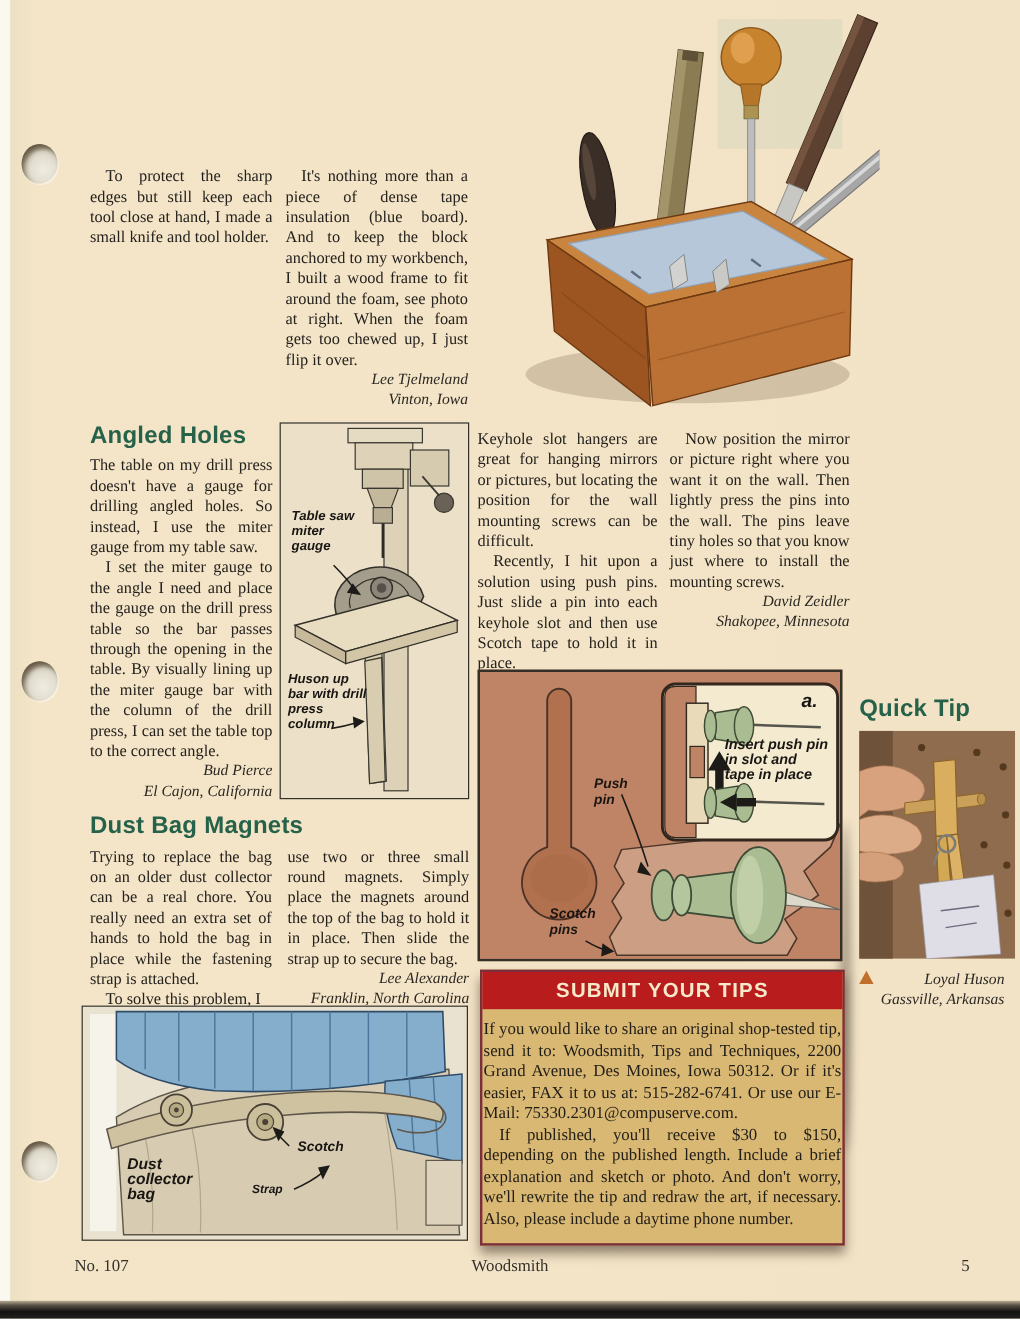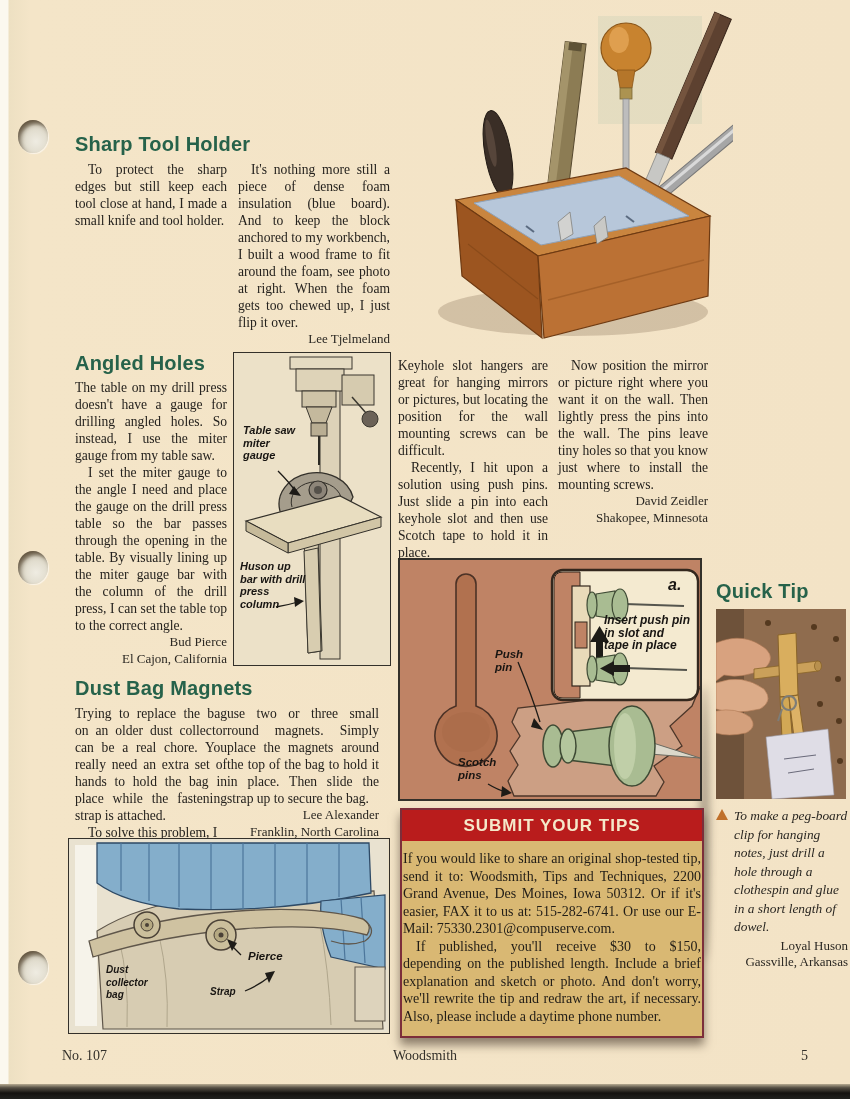--- a/index.html
+++ b/index.html
@@ -16,21 +16,21 @@
 
   
   .h-green { font-family:"Liberation Sans", sans-serif; font-weight:bold; font-size:20px;
              color:#26624a; letter-spacing:0.2px; }
 
   
   .cols { display:flex; margin-top:5px; }
   .col { font-size:13.6px; line-height:17px; color:#25221e; text-align:justify; }
   .col p { margin:0; }
   .col p.ind { text-indent:13px; }
-  .attr { text-align:right; font-size:13px; line-height:16.5px; color:#2a2722; }
+  .attr { font-style:italic; text-align:right; font-size:13px; line-height:16.5px; color:#2a2722; }
 
   
   .figure { position:absolute; border:1.6px solid #33302a; background:#ece1c8; }
 
   .fig-label { position:absolute; font-family:"Liberation Sans", sans-serif; font-style:italic;
                font-weight:600; font-size:11px; line-height:12.5px; color:#181512; }
 
   
   .abs { position:absolute; }
 
@@ -69,27 +69,26 @@
 <div id="page">
 
   <div class="hole" style="left:18px; top:120px;"></div>
   <div class="hole" style="left:18px; top:551px;"></div>
   <div class="hole" style="left:18px; top:951px;"></div>
 
   <div class="ghost" style="left:598px; top:16px; width:104px; height:108px;"></div>
   <div id="curl-shadow"></div>
 
   <div class="abs" style="left:75px; top:133px; width:316px;">
-    <div class="h-green">Sharp Tool Holder</div>
     <div class="cols" style="gap:11px;">
       <div class="col" style="width:152px;">
         <p class="ind">To protect the sharp edges but still keep each tool close at hand, I made a small knife and tool holder.</p>
       </div>
       <div class="col" style="width:152px;">
-        <p class="ind">It's nothing more still a piece of dense foam insulation (blue board). And to keep the block anchored to my workbench, I built a wood frame to fit around the foam, see photo at right. When the foam gets too chewed up, I just flip it over.</p>
+        <p class="ind">It's nothing more than a piece of dense tape insulation (blue board). And to keep the block anchored to my workbench, I built a wood frame to fit around the foam, see photo at right. When the foam gets too chewed up, I just flip it over.</p>
         <div class="attr">
           <span>Lee Tjelmeland</span><br>
           <span>Vinton, Iowa</span>
         </div>
       </div>
     </div>
   </div>
 
   <div class="abs" style="left:398px; top:4px; width:335px; height:342px;">
     <svg width="335" height="342" viewBox="0 0 335 342">
@@ -302,32 +301,31 @@
         <g>
           <polygon points="50,128 112,120 118,186 56,190" fill="#dfdde6" stroke="#9a98a2" stroke-width="0.6"></polygon>
           <line x1="68" y1="150" x2="100" y2="146" stroke="#6a6a7a" stroke-width="1.2"></line>
           <line x1="72" y1="164" x2="98" y2="160" stroke="#6a6a7a" stroke-width="1"></line>
         </g>
       </svg>
     </div>
     <div id="quicktip-caption">
       <div class="marker-tri"></div>
       <div>
-        <span class="cap-text">To make a peg-board clip for hanging notes, just drill a hole through a clothespin and glue in a short length of dowel.</span>
         <div class="attr" style="margin-top:2px;">
           <span>Loyal Huson</span><br>
           <span>Gassville, Arkansas</span>
         </div>
       </div>
     </div>
   </div>
 
   <div class="abs" style="left:75px; top:677px; width:316px;">
     <div class="h-green">Dust Bag Magnets</div>
-    <div class="cols" style="gap:0;">
+    <div class="cols" style="gap:13px;">
       <div class="col" style="width:152px;">
         <p>Trying to replace the bag on an older dust collector can be a real chore. You really need an extra set of hands to hold the bag in place while the fastening strap is attached.</p>
         <p class="ind">To solve this problem, I</p>
       </div>
       <div class="col" style="width:152px;">
         <p>use two or three small round magnets. Simply place the magnets around the top of the bag to hold it in place. Then slide the strap up to secure the bag.</p>
         <div class="attr">
           <span>Lee Alexander</span><br>
           <span>Franklin, North Carolina</span>
         </div>
@@ -376,22 +374,22 @@
         <path d="M132,86 Q124,80 118,78 M170,88 Q178,84 184,82 M140,112 Q132,118 126,122" fill="none" stroke="#8d English4" stroke-width="0"></path>
       </g>
       <g stroke="#1d1b17" fill="none" stroke-width="1.3">
         <path d="M172,116 Q166,110 162,106"></path>
         <polygon points="168,104 158,100 163,112" fill="#1d1b17" stroke="none"></polygon>
         <path d="M176,152 Q190,146 200,138"></path>
         <polygon points="196,134 206,132 200,144" fill="#1d1b17" stroke="none"></polygon>
       </g>
     </svg>
   </div>
-  <div class="fig-label" style="left:248px; top:950px; width:56px; font-size:11.5px;">Pierce</div>
-  <div class="fig-label" style="left:106px; top:964px; width:58px; font-size:10px;">Dust collector bag</div>
+  <div class="fig-label" style="left:248px; top:950px; width:56px; font-size:11.5px;">Scotch</div>
+  <div class="fig-label" style="left:106px; top:964px; width:58px; font-size:13px;">Dust collector bag</div>
   <div class="fig-label" style="left:210px; top:986px; width:42px; font-size:10px;">Strap</div>
 
   <div id="submit-box">
     <div id="submit-head">SUBMIT YOUR TIPS</div>
     <div id="submit-body">
       <p>If you would like to share an original shop-tested tip, send it to: Woodsmith, Tips and Techniques, 2200 Grand Avenue, Des Moines, Iowa 50312. Or if it's easier, FAX it to us at: 515-282-6741. Or use our E-Mail: 75330.2301@compuserve.com.</p>
       <p class="ind">If published, you'll receive $30 to $150, depending on the published length. Include a brief explanation and sketch or photo. And don't worry, we'll rewrite the tip and redraw the art, if necessary. Also, please include a daytime phone number.</p>
     </div>
   </div>
 

